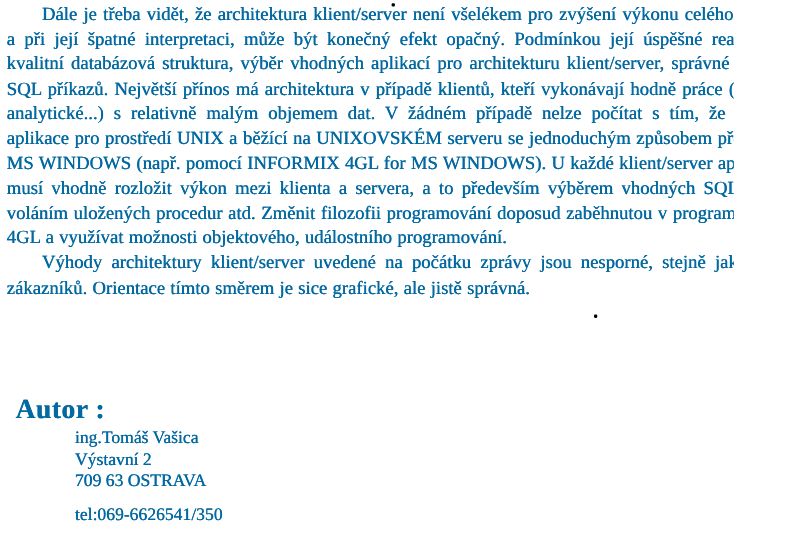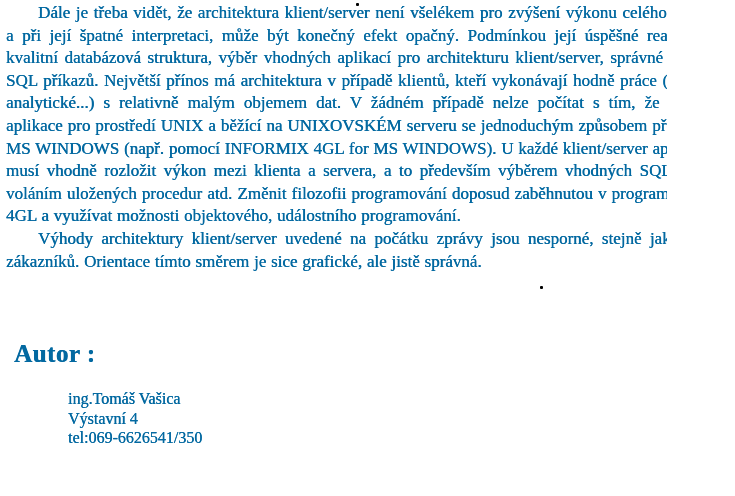--- a/index.html
+++ b/index.html
@@ -29,39 +29,40 @@
     line-height: 22.6px;
     text-align: justify;
     text-indent: 32px;
     word-spacing: 0.5px;
     
     text-shadow: 0.35px 0 0 currentColor;
   }
   .author-heading {
     position: absolute;
     left: 14px;
-    top: 340px;
+    top: 359px;
     margin: 0;
     font-size: 25px;
     font-weight: bold;
     letter-spacing: 0.5px;
     text-shadow: 0.4px 0 0 currentColor;
   }
   .contact-block {
     position: absolute;
     left: 68px;
     top: 389px;
     font-size: 16px;
     line-height: 19.5px;
     text-shadow: 0.3px 0 0 currentColor;
   }
   .contact-line {
     white-space: pre;
   }
   .contact-phone {
+    margin-top: 11px;
   }
   
   .artifact-dot {
     position: absolute;
     width: 3px;
     height: 3px;
     background: #000;
     border-radius: 1px;
   }
   .dot-top    { left: 356px; top: 3px;   }
@@ -75,21 +76,22 @@
 
   <div class="body-text">
     <p class="body-par">Dále je třeba vidět, že architektura klient/server není všelékem pro zvýšení výkonu celého systému a při její špatné interpretaci, může být konečný efekt opačný. Podmínkou její úspěšné realizace je kvalitní databázová struktura, výběr vhodných aplikací pro architekturu klient/server, správné odladění SQL příkazů. Největší přínos má architektura v případě klientů, kteří vykonávají hodně práce (grafické, analytické...) s relativně malým objemem dat. V žádném případě nelze počítat s tím, že vyvinutá aplikace pro prostředí UNIX a běžící na UNIXOVSKÉM serveru se jednoduchým způsobem převede do MS WINDOWS (např. pomocí INFORMIX 4GL for MS WINDOWS). U každé klient/server aplikace se musí vhodně rozložit výkon mezi klienta a servera, a to především výběrem vhodných SQL dotazů, voláním uložených procedur atd. Změnit filozofii programování doposud zaběhnutou v programování ve 4GL a využívat možnosti objektového, událostního programování.</p>
     <p class="body-par">Výhody architektury klient/server uvedené na počátku zprávy jsou nesporné, stejně jako zájem zákazníků. Orientace tímto směrem je sice grafické, ale jistě správná.</p>
   </div>
 
   <h1 class="author-heading">Autor :</h1>
 
   <div class="contact-block">
     <div class="contact-line">ing.Tomáš Vašica</div>
-    <div class="contact-line">Výstavní 4</div>
+    <div class="contact-line">Výstavní 2</div>
+    <div class="contact-line">709 63 OSTRAVA</div>
     <div class="contact-line contact-phone">tel:069-6626541/350</div>
   </div>
 
   <div class="artifact-dot dot-top"></div>
   <div class="artifact-dot dot-mid"></div>
   <div class="artifact-dot dot-lower"></div>
 
 </div>
 
 </body></html>

